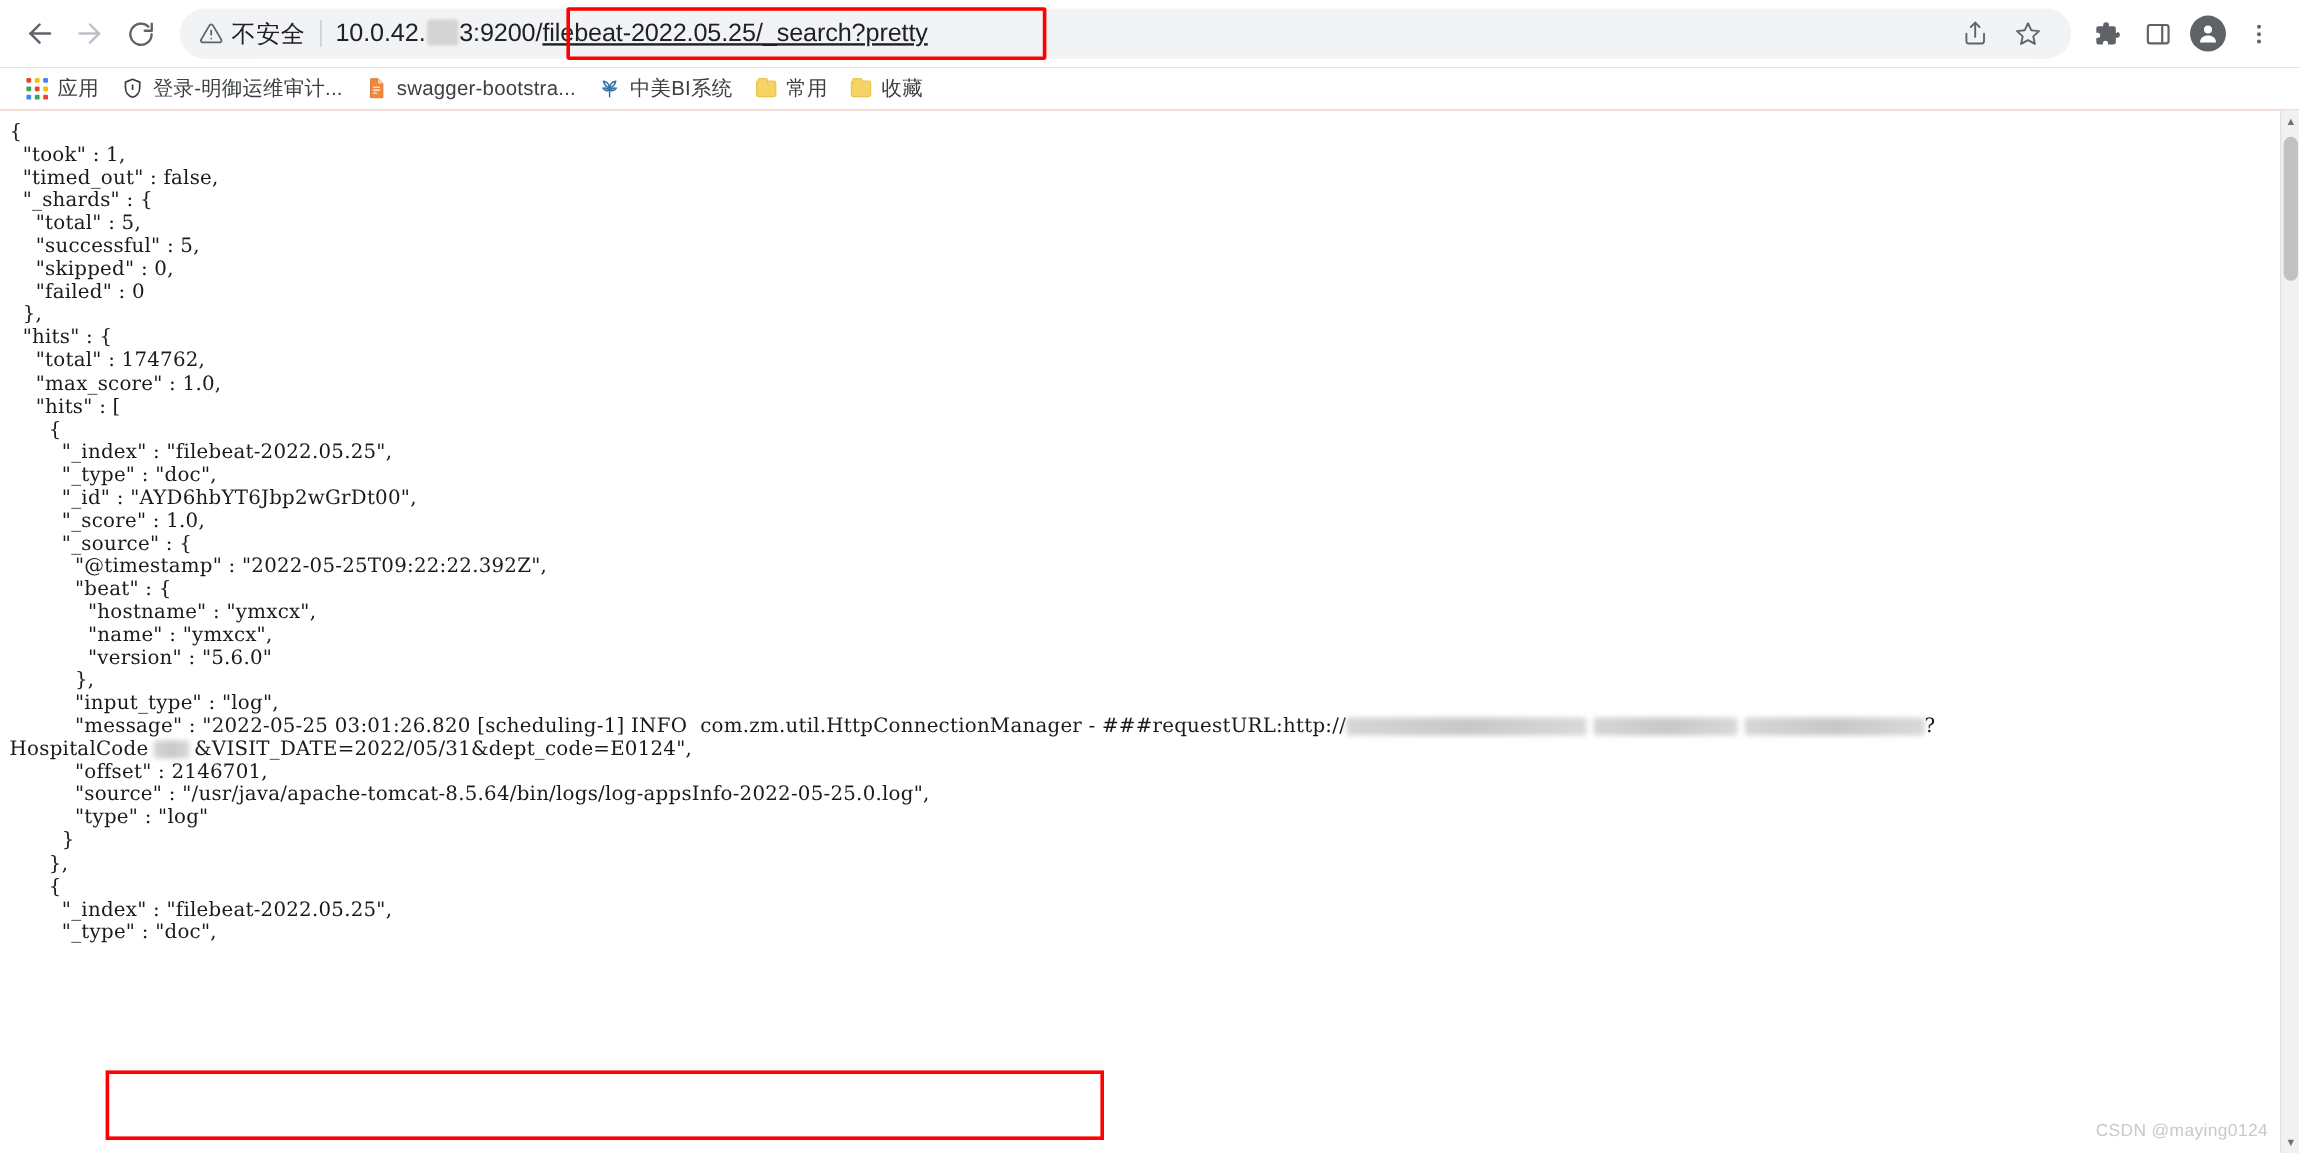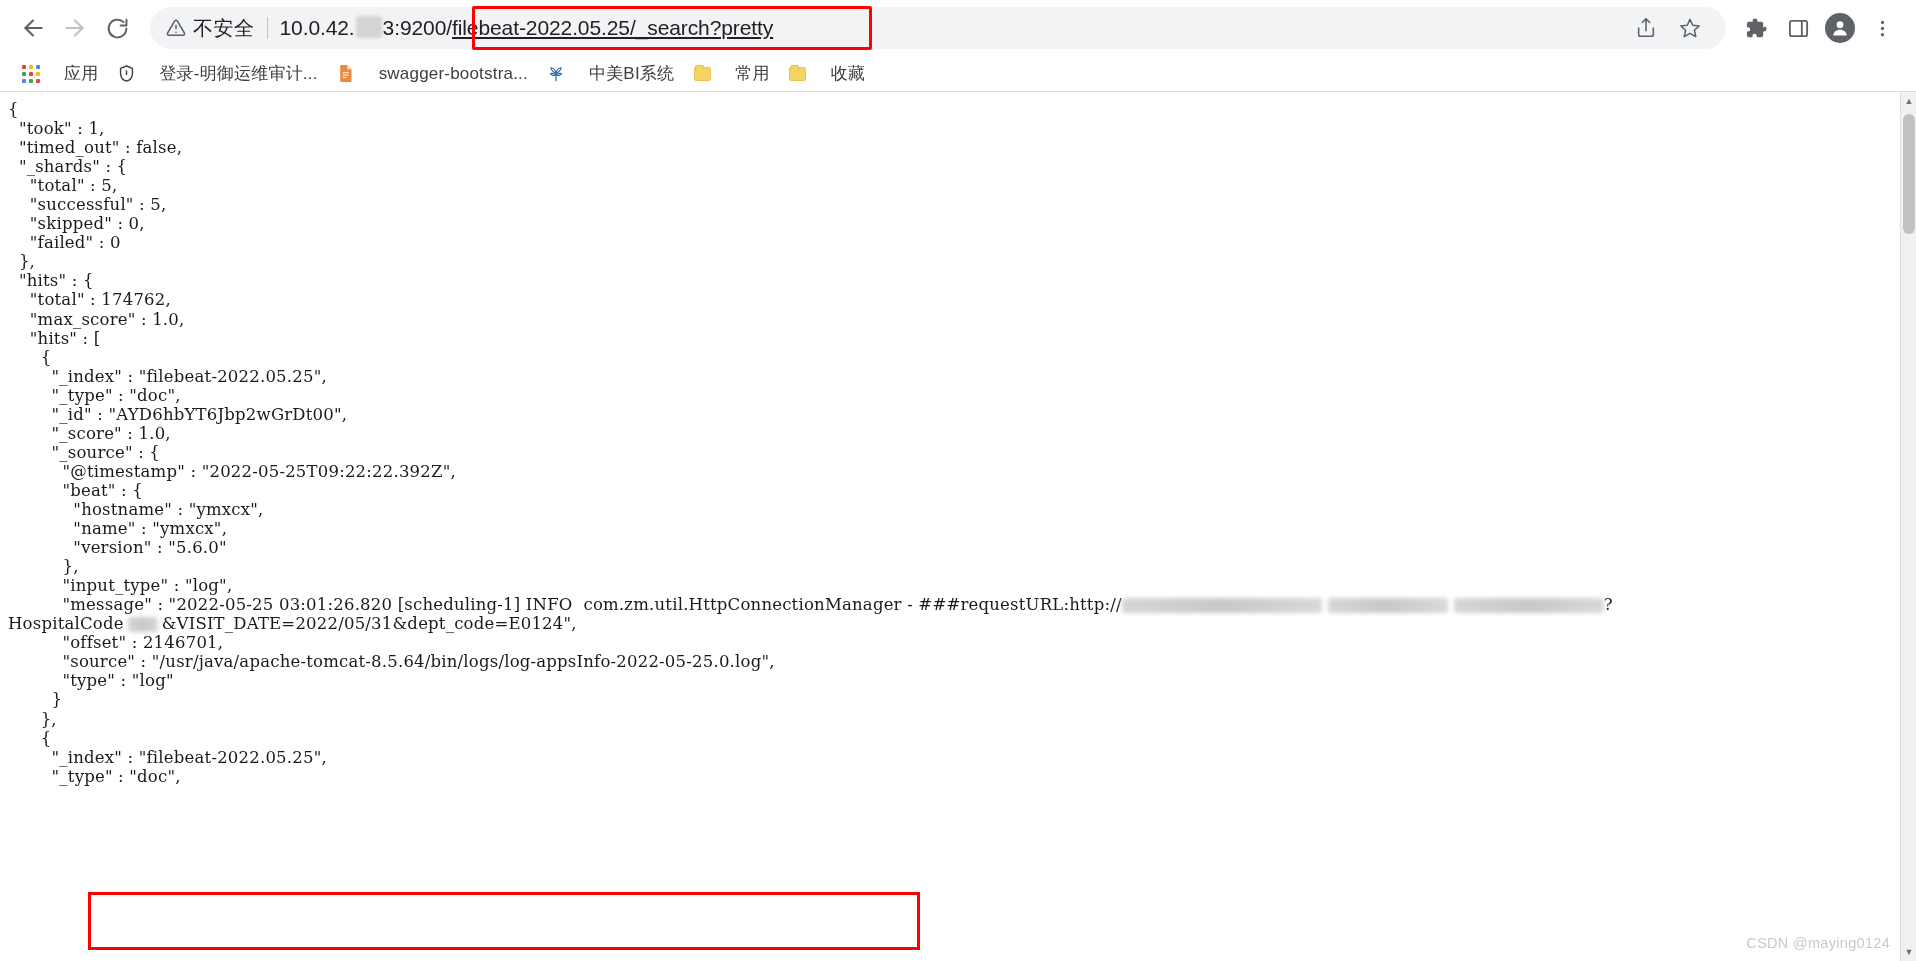--- a/index.html
+++ b/index.html
@@ -116,21 +116,21 @@
   }
   .bm {
     display: flex; align-items: center;
     padding: 4px 9px;
     border-radius: 4px;
     white-space: nowrap;
   }
   .bm-label {
     font-size: 17px;
     color: #3c4043;
-    margin-left: 23px;
+    margin-left: 7px;
     letter-spacing: 0.2px;
   }
   .bm-ico { width: 20px; height: 20px; display:flex;align-items:center;justify-content:center;flex:0 0 auto; }
 
   .apps-grid { display: grid; grid-template-columns: repeat(3,4px); grid-template-rows: repeat(3,4px); gap:3px; }
   .apps-grid i { display:block; width:4px;height:4px; border-radius:1px; }
   .ag1{background:#ea4335}.ag2{background:#fbbc05}.ag3{background:#4285f4}
   .ag4{background:#34a853}.ag5{background:#ea4335}.ag6{background:#fbbc05}
   .ag7{background:#4285f4}.ag8{background:#34a853}.ag9{background:#ea4335}
 

